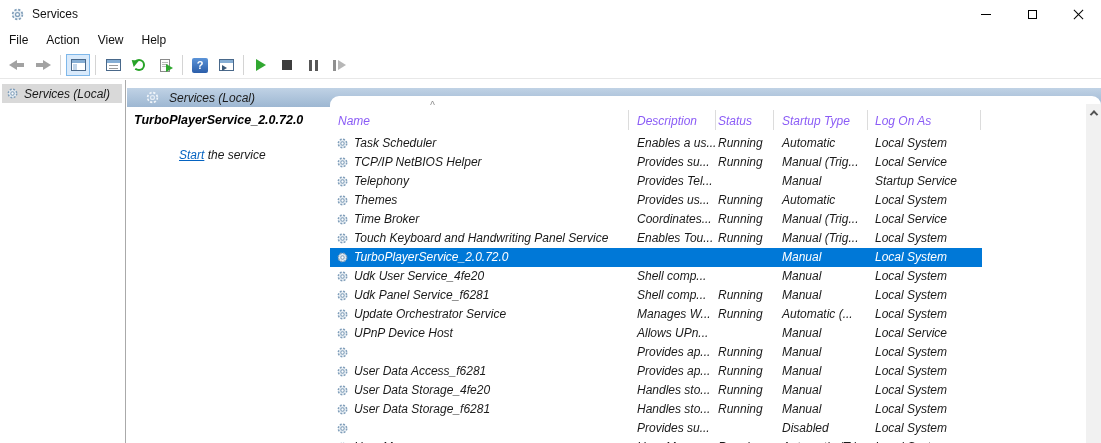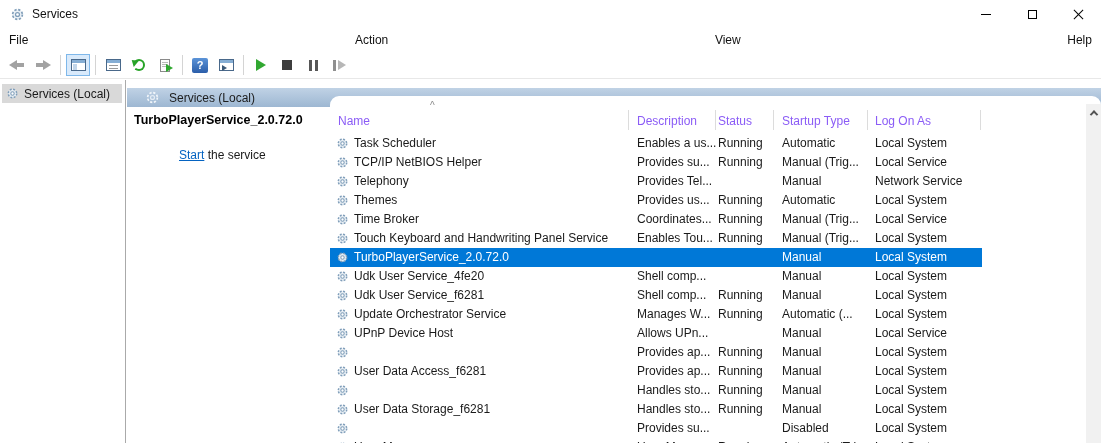--- a/index.html
+++ b/index.html
@@ -17,21 +17,21 @@
   .win-controls { margin-left:auto; display:flex; height:28px; }
   .win-btn { width:46px; height:28px; display:flex; align-items:center; justify-content:center; }
   .glyph-min { width:10px; height:1px; background:#000; display:block; }
   .glyph-max { width:9px; height:9px; border:1px solid #000; display:block; }
   .glyph-close { position:relative; width:11px; height:11px; display:block; }
   .glyph-close::before,.glyph-close::after { content:""; position:absolute; left:-1px; top:5px; width:13px; height:1px; background:#000; }
   .glyph-close::before { transform:rotate(45deg); }
   .glyph-close::after { transform:rotate(-45deg); }
   
   .menubar { position:absolute; left:0; top:28px; width:1101px; height:24px;
-    display:flex; align-items:center; background:#fff;justify-content:space-between; }
+    display:flex; align-items:center; background:#fff; }
   .menu-item { padding:3px 9px; color:#111; }
   .menu-item:first-child { margin-left:0; }
   
   .toolbar { position:absolute; left:0; top:52px; width:1101px; height:27px;
     display:flex; align-items:center; background:#fff; border-bottom:1px solid #e8e8e8; padding-left:4px; }
   .tbtn { width:24px; height:22px; display:flex; align-items:center; justify-content:center; margin:0 1px; border:1px solid transparent; }
   .tbtn.active { background:#d9eafb; border:1px solid #7fb8ea; }
   .tsep { width:1px; height:20px; background:#d4d4d4; margin:0 4px; }
   .tbicon { display:block; position:relative; }
   
@@ -59,21 +59,21 @@
   .icon-action-pane::before { content:""; position:absolute; left:0; top:0; width:13px; height:3px; background:#86aed4; }
   .icon-action-pane::after { content:""; position:absolute; left:2px; top:5px;
     border-left:5px solid #3c5a78; border-top:3px solid transparent; border-bottom:3px solid transparent; }
   .icon-start-service { width:0; height:0; border-left:10px solid #31a831; border-top:6px solid transparent; border-bottom:6px solid transparent; }
   .icon-stop-service { width:10px; height:10px; background:#3d3d3d; }
   .icon-pause-service { width:3px; height:11px; background:#565656; box-shadow:6px 0 0 #565656; margin-right:6px; }
   .icon-restart-service { width:3px; height:11px; background:#8f8f8f; margin-right:9px; }
   .icon-restart-service::after { content:""; position:absolute; left:5px; top:0;
     border-left:8px solid #b7b7b7; border-top:5.5px solid transparent; border-bottom:5.5px solid transparent; }
   
-  .content { position:absolute; left:0; top:80px; width:1101px; height:363px; }
+  .content { position:absolute; left:0; top:80px; width:1101px; height:363px;font-style:italic; }
   .tree { position:absolute; left:0; top:0; width:126px; height:363px; background:#fff; border-right:1px solid #aaa; }
   .tree-item { position:absolute; left:2px; top:4px; width:120px; height:19px;
     background:#d9d9d9; display:flex; align-items:center; padding-left:4px; }
   .tree-item .label { margin-left:5px; }
   .main { position:absolute; left:127px; top:0; right:0; bottom:0; background:#fff; }
   .pane-strip { position:absolute; left:0; right:0; top:8px; height:19px;
     background:linear-gradient(180deg,#c0d2e5,#9db7d2); z-index:1; display:flex; align-items:center; }
   .pane-strip .strip-icon { margin-left:18px; }
   .pane-strip .strip-title { margin-left:9px; color:#1c1c1c; }
   .extended { position:absolute; left:7px; top:33px; width:190px; z-index:1; }
@@ -250,21 +250,21 @@
 
   <div class="row">
     <span class="sel-bg"></span>
     <svg class="cell-icon" viewBox="0 0 16 16">
               <use href="#gear"></use>
             </svg>
     <span class="cell c-name">Telephony</span>
     <span class="cell c-desc">Provides Tel...</span>
     <span class="cell c-status"></span>
     <span class="cell c-startup">Manual</span>
-    <span class="cell c-logon">Network Service</span>
+    <span class="cell c-logon">Startup Service</span>
   </div>
 
   <div class="row">
     <span class="sel-bg"></span>
     <svg class="cell-icon" viewBox="0 0 16 16">
               <use href="#gear"></use>
             </svg>
     <span class="cell c-name">Themes</span>
     <span class="cell c-desc">Provides us...</span>
     <span class="cell c-status">Running</span>
@@ -318,21 +318,21 @@
     <span class="cell c-status"></span>
     <span class="cell c-startup">Manual</span>
     <span class="cell c-logon">Local System</span>
   </div>
 
   <div class="row">
     <span class="sel-bg"></span>
     <svg class="cell-icon" viewBox="0 0 16 16">
               <use href="#gear"></use>
             </svg>
-    <span class="cell c-name">Udk User Service_f6281</span>
+    <span class="cell c-name">Udk Panel Service_f6281</span>
     <span class="cell c-desc">Shell comp...</span>
     <span class="cell c-status">Running</span>
     <span class="cell c-startup">Manual</span>
     <span class="cell c-logon">Local System</span>
   </div>
 
   <div class="row">
     <span class="sel-bg"></span>
     <svg class="cell-icon" viewBox="0 0 16 16">
               <use href="#gear"></use>
@@ -377,20 +377,21 @@
     <span class="cell c-status">Running</span>
     <span class="cell c-startup">Manual</span>
     <span class="cell c-logon">Local System</span>
   </div>
 
   <div class="row">
     <span class="sel-bg"></span>
     <svg class="cell-icon" viewBox="0 0 16 16">
               <use href="#gear"></use>
             </svg>
+    <span class="cell c-name">User Data Storage_4fe20</span>
     <span class="cell c-desc">Handles sto...</span>
     <span class="cell c-status">Running</span>
     <span class="cell c-startup">Manual</span>
     <span class="cell c-logon">Local System</span>
   </div>
 
   <div class="row">
     <span class="sel-bg"></span>
     <svg class="cell-icon" viewBox="0 0 16 16">
               <use href="#gear"></use>

